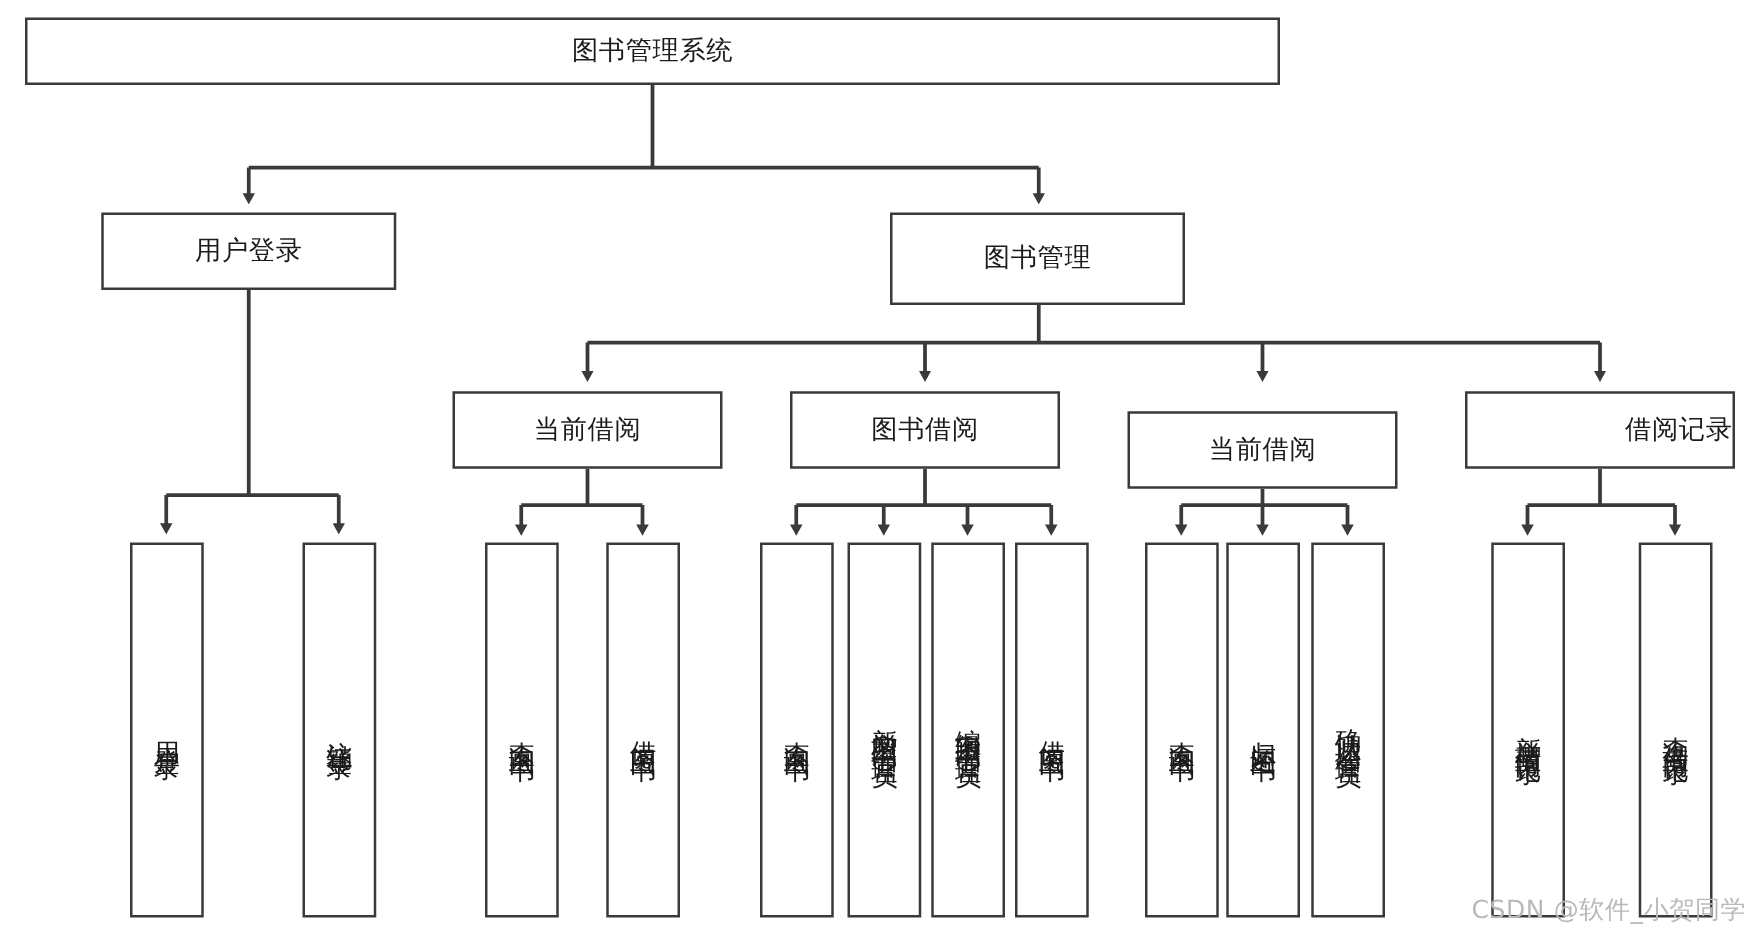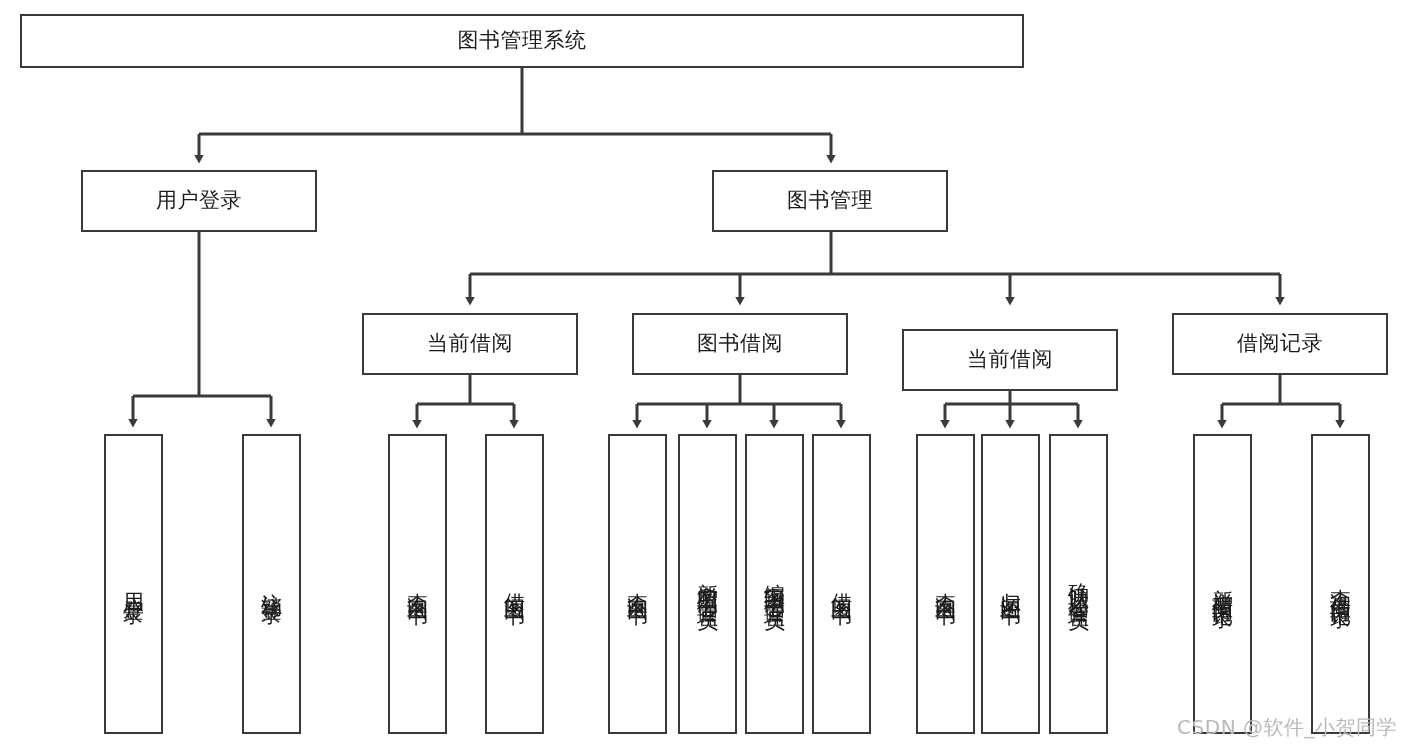--- a/index.html
+++ b/index.html
@@ -120,37 +120,37 @@
   </svg>
 
   <div class="node node-h" style="left:20px; top:14px; width:1004px; height:54px;text-align:center;">
     <span>图书管理系统</span>
   </div>
 
   <div class="node node-h" style="left:81px; top:170px; width:236px; height:62px;">
     <span>用户登录</span>
   </div>
 
-  <div class="node node-h" style="left:712px; top:170px; width:236px; height:62px;">
+  <div class="node node-h" style="left:712px; top:170px; width:236px; height:74px;">
     <span>图书管理</span>
   </div>
 
   <div class="node node-h" style="left:362px; top:313px; width:216px; height:62px;">
     <span>当前借阅</span>
   </div>
 
   <div class="node node-h" style="left:632px; top:313px; width:216px; height:62px;align-items:center;">
     <span>图书借阅</span>
   </div>
 
   <div class="node node-h" style="left:902px; top:329px; width:216px; height:62px;text-align:right;">
     <span>当前借阅</span>
   </div>
 
-  <div class="node node-h" style="left:1172px; top:313px; width:216px; height:62px;">
+  <div class="node node-h" style="left:1172px; top:313px; width:216px; height:62px;justify-content:flex-end;">
     <span>借阅记录</span>
   </div>
 
   <div class="node node-v" style="left:104px; top:434px; width:59px; height:300px;">
     <span class="vlabel">用户登录</span>
   </div>
 
   <div class="node node-v" style="left:242px; top:434px; width:59px; height:300px;">
     <span class="vlabel">注销登录</span>
   </div>

